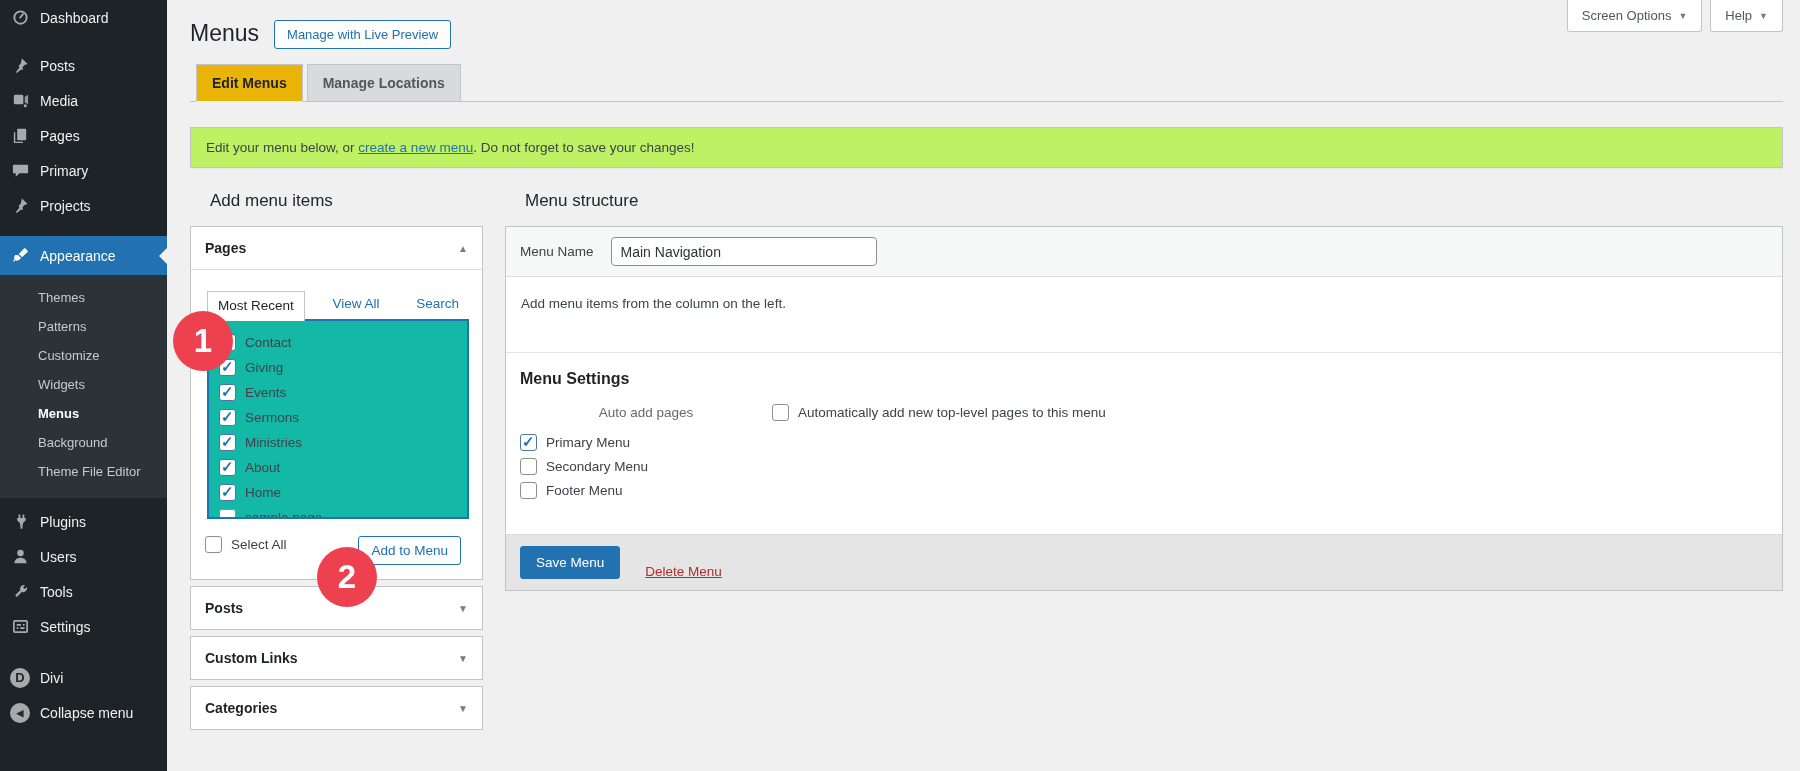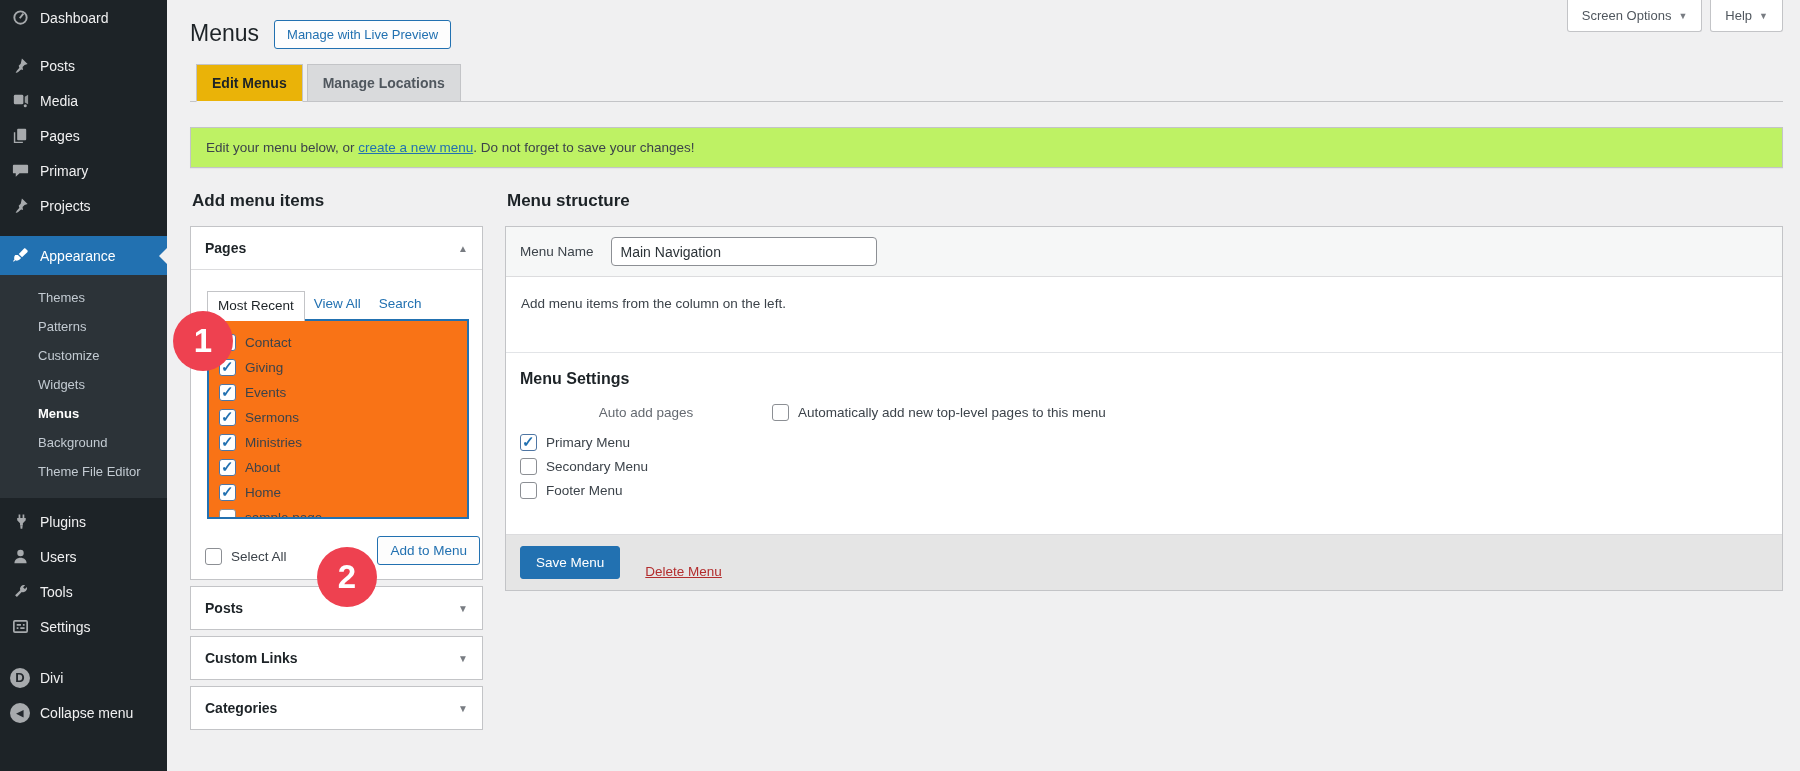--- a/index.html
+++ b/index.html
@@ -69,57 +69,57 @@
   }
   .nav-tab.active { background:#eab308; border-bottom-color:#f0f0f1; color:#1d2327; }
 
   #notice {
     margin-top:25px; background:#bef264; border:1px solid #c3c4c7;
     padding:12px 15px; box-shadow:0 1px 1px rgba(0,0,0,.04);
   }
   #notice a { color:#2271b1; text-decoration:underline; }
 
   #columns { display:flex; gap:22px; margin-top:23px; align-items:flex-start; }
-  .col-heading { font-size:17px; font-weight:700; color:#1d2327; margin:0 0 15px 2px; }
+  .col-heading { font-size:17px; font-weight:400; color:#1d2327; margin:0 0 15px 20px; }
 
   
   #left-col { width:293px; flex:none; }
   .panel { background:#fff; border:1px solid #c3c4c7; }
   .panel-header {
     display:flex; justify-content:space-between; align-items:center;
     padding:13px 14px; font-weight:700; font-size:14px; color:#1d2327; cursor:pointer;
   }
   .panel-header .arrow { color:#787c82; font-size:10px; }
   #pages-panel .panel-header { border-bottom:1px solid #dcdcde; }
   .collapsed-panel { margin-top:6px; }
 
-  #inner-tabs { margin:20px 14px 0 16px; display:flex; align-items:flex-end; font-size:13.5px; position:relative; z-index:2; }
+  #inner-tabs { margin:20px 14px 0 16px; display:flex; align-items:flex-end; font-size:13.5px; position:relative; z-index:2;justify-content:space-between; }
   #tab-most-recent {
     background:#fff; border:1px solid #c3c4c7; border-bottom:none;
     padding:6px 10px 8px; margin-bottom:-2px; color:#1d2327; cursor:pointer;
   }
   .inner-tab-link { color:#2271b1; padding:6px 9px 8px; cursor:pointer; }
 
   #pages-list {
     margin:0 13px 16px 16px; border:2px solid #2271b1; height:200px; overflow:hidden;
-    padding:9px 0 0 10px; position:relative; z-index:1; background:#f97316;
+    padding:9px 0 0 10px; position:relative; z-index:1; background:#14b8a6;
   }
   .page-row { display:flex; align-items:center; gap:9px; height:25px; }
 
   .cb {
     width:17px; height:17px; border:1px solid #8c8f94; border-radius:3px;
     background:#fff; flex:none; position:relative; display:inline-block;
   }
   .cb.checked { border-color:#4f76a3; }
   .cb.checked::after {
     content:"\2713"; position:absolute; left:1px; top:-2px;
     color:#2271b1; font-weight:700; font-size:15px;
   }
 
-  #select-all-row { display:flex; align-items:flex-end; justify-content:space-between; margin:17px 2px 14px 14px; }
+  #select-all-row { display:flex; align-items:flex-start; justify-content:space-between; margin:17px 21px 14px 14px; }
   .cb-label { display:flex; align-items:center; gap:9px; }
   #add-to-menu-btn {
     border:1px solid #2271b1; color:#2271b1; background:#fdfdfd;
     border-radius:3px; padding:6px 12px; font-size:13.5px; cursor:pointer;
   }
 
   
   #right-col { flex:1; }
   #structure-panel { display:flex; flex-direction:column; }
   #structure-header {

